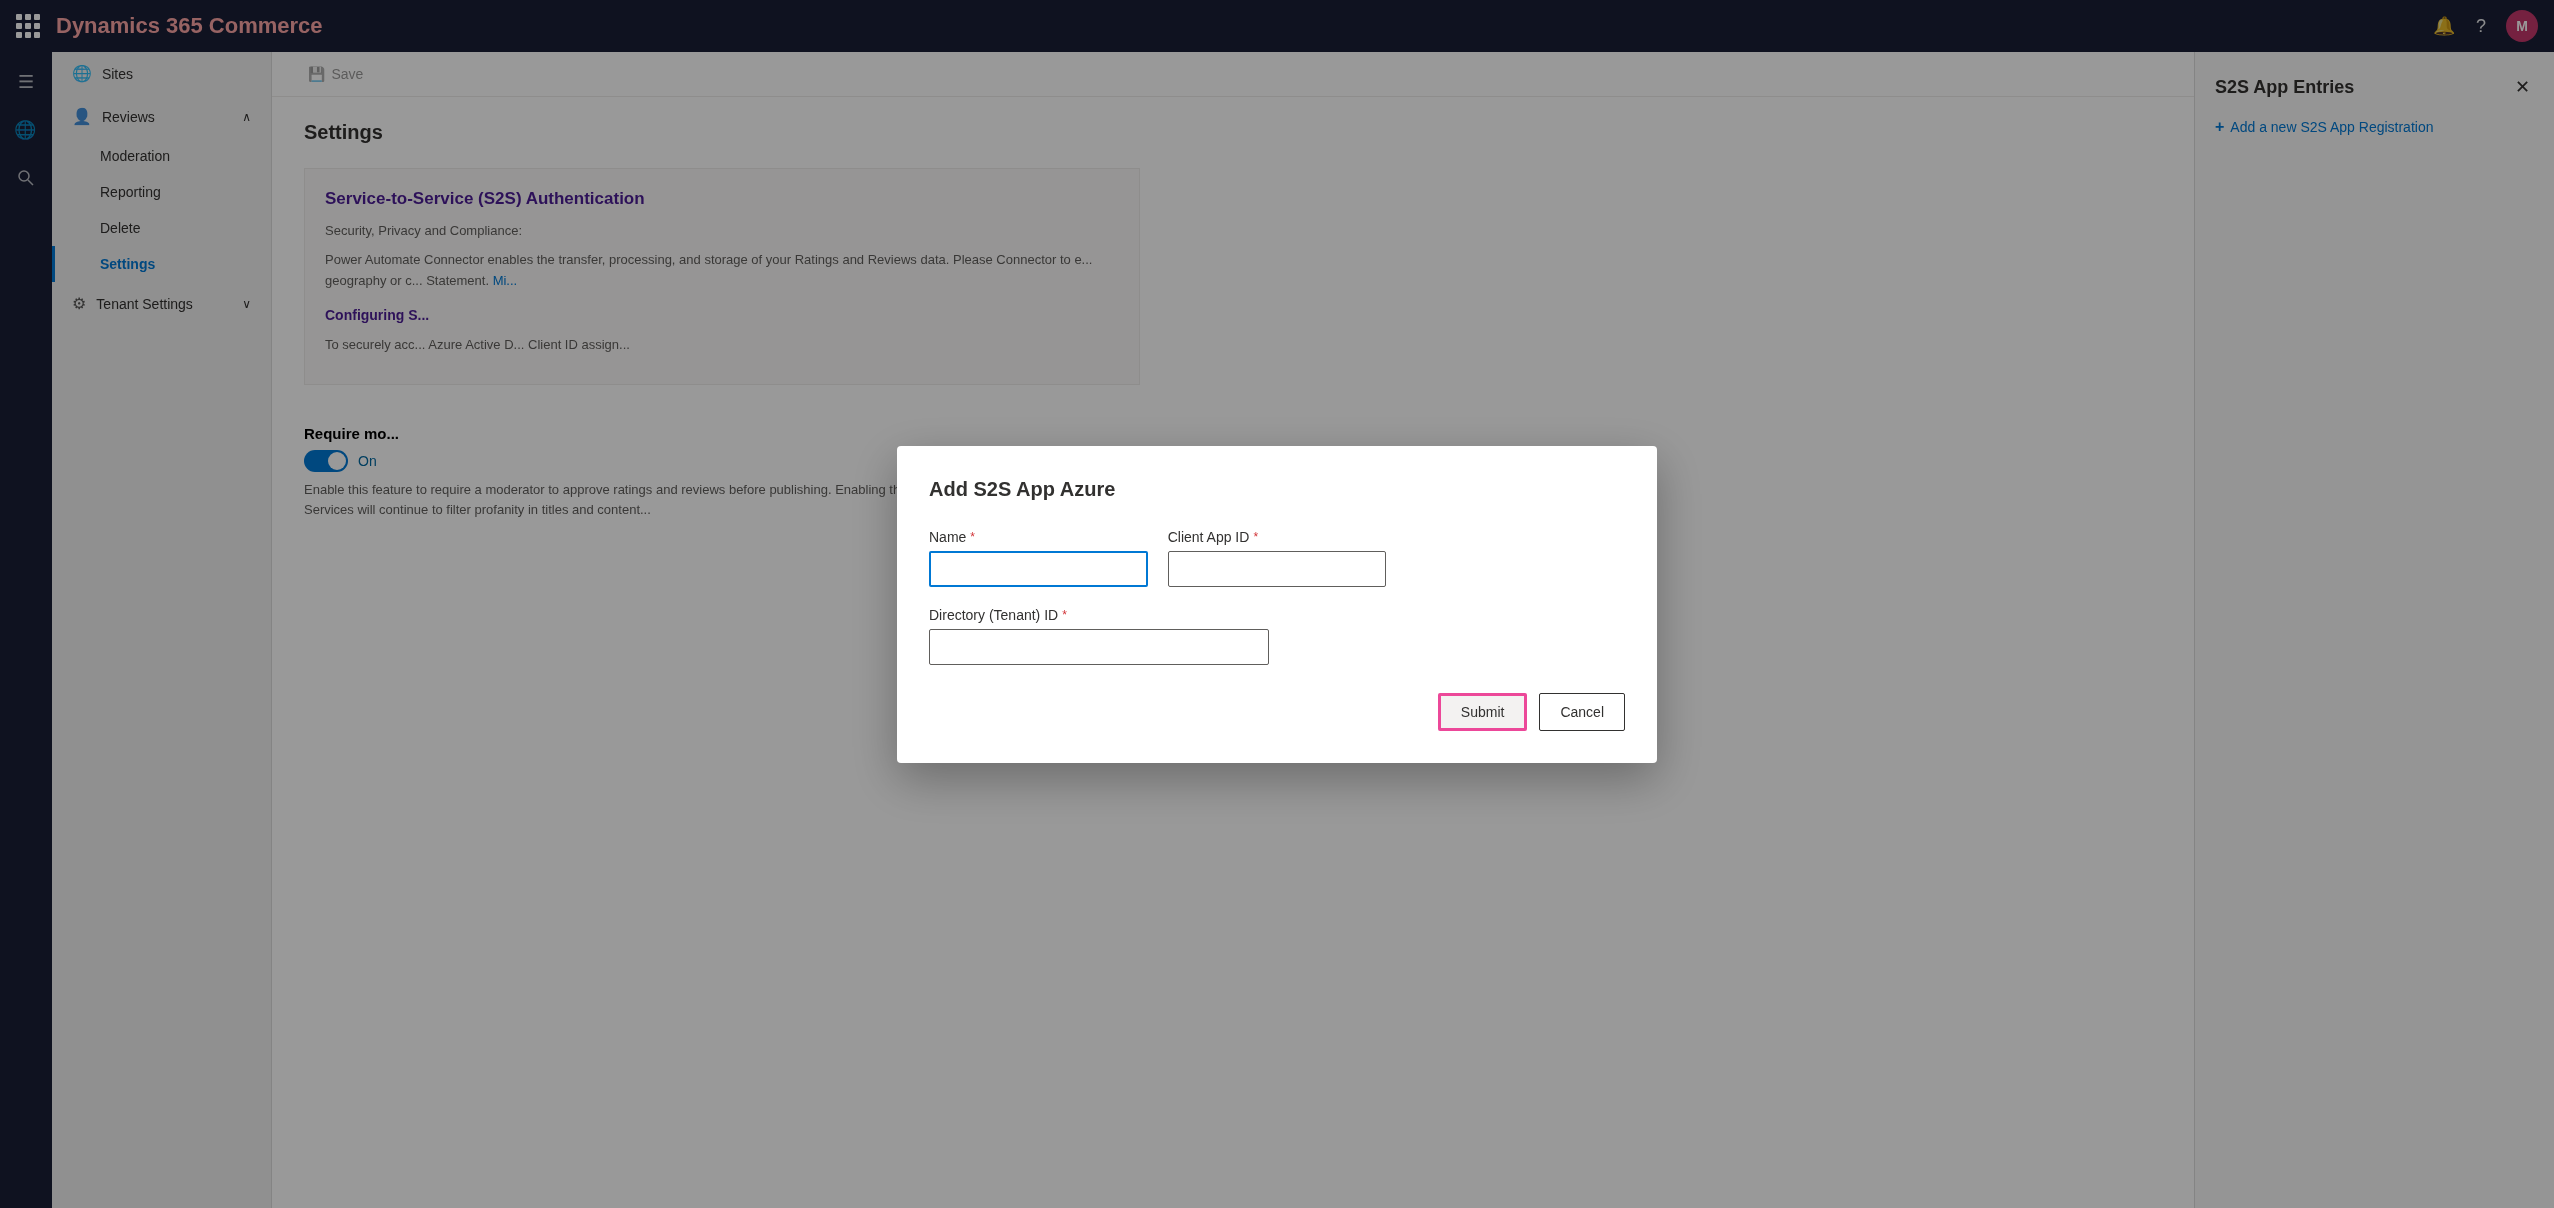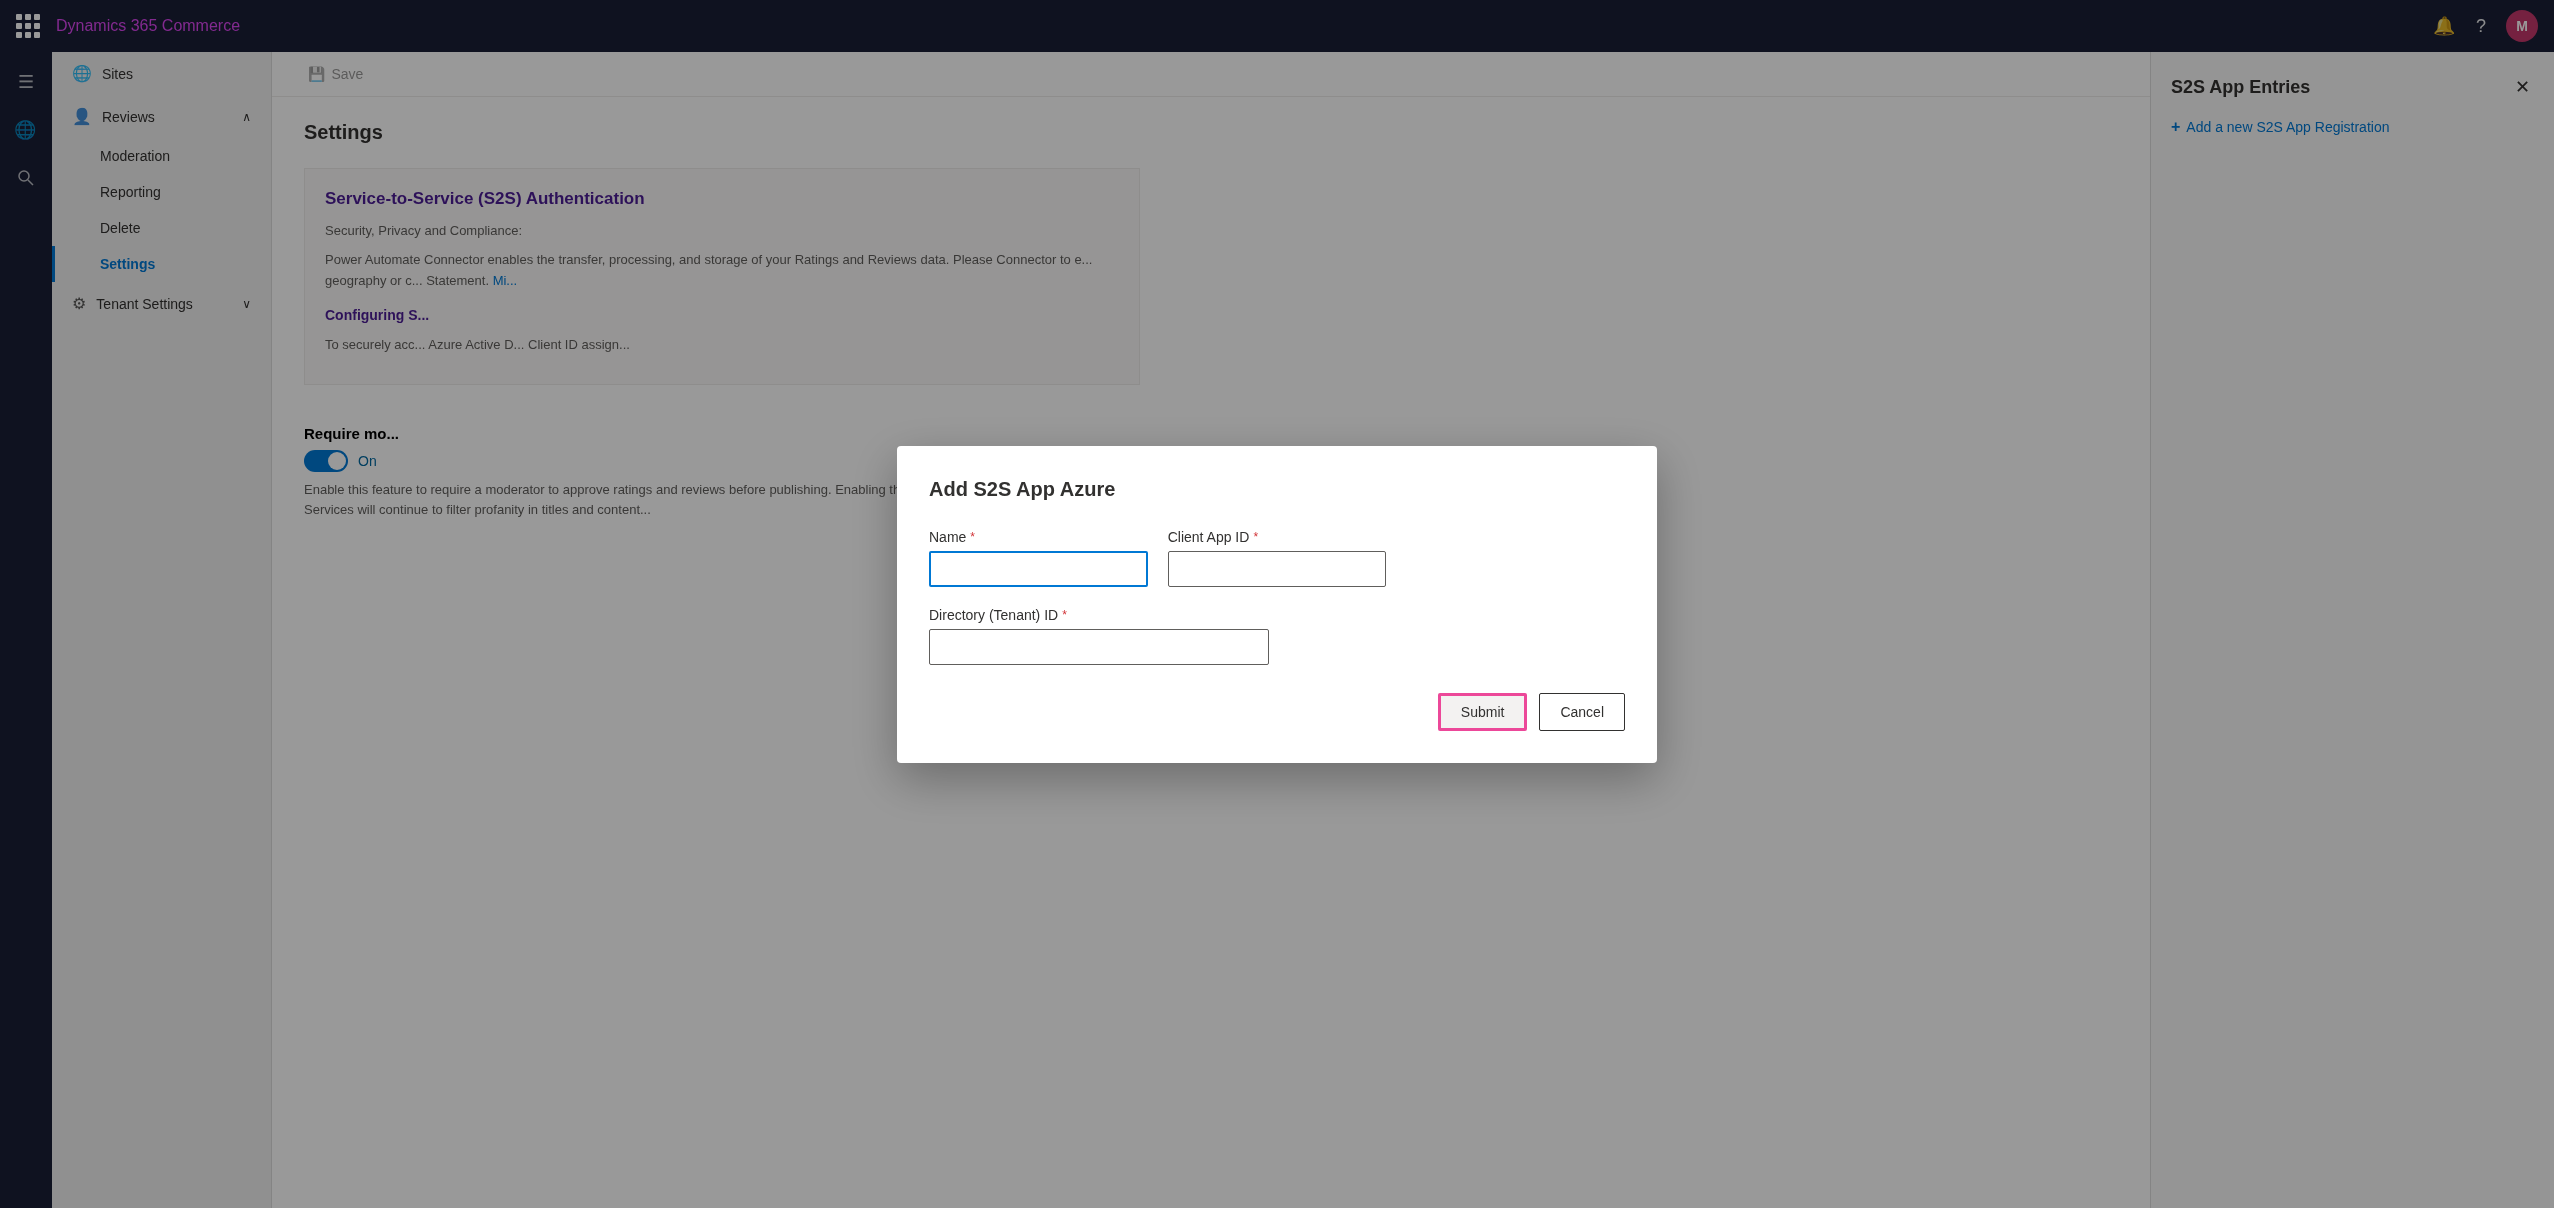--- a/index.html
+++ b/index.html
@@ -24,23 +24,23 @@
       gap: 3px;
       cursor: pointer;
     }
     .topbar-waffle span {
       width: 6px; height: 6px;
       background: white;
       border-radius: 1px;
       display: block;
     }
     .topbar-title {
-      font-size: 16px;
-      font-weight: 400;
-      color: #d946ef;
+      font-size: 22px;
+      font-weight: 700;
+      color: #fca5a5;
       flex: 1;
     }
     .topbar-icons {
       display: flex;
       align-items: center;
       gap: 20px;
     }
     .topbar-icon {
       color: white;
       font-size: 18px;
@@ -224,21 +224,21 @@
       color: #0369a1;
     }
     .enable-text {
       font-size: 13px;
       color: #605e5c;
       line-height: 1.5;
     }
 
     
     .right-panel {
-      width: 404px;
+      width: 360px;
       background: #f8f8f8;
       border-left: 1px solid #ddd;
       padding: 20px;
       overflow-y: auto;
     }
     .right-panel-header {
       display: flex;
       align-items: center;
       justify-content: space-between;
       margin-bottom: 16px;

